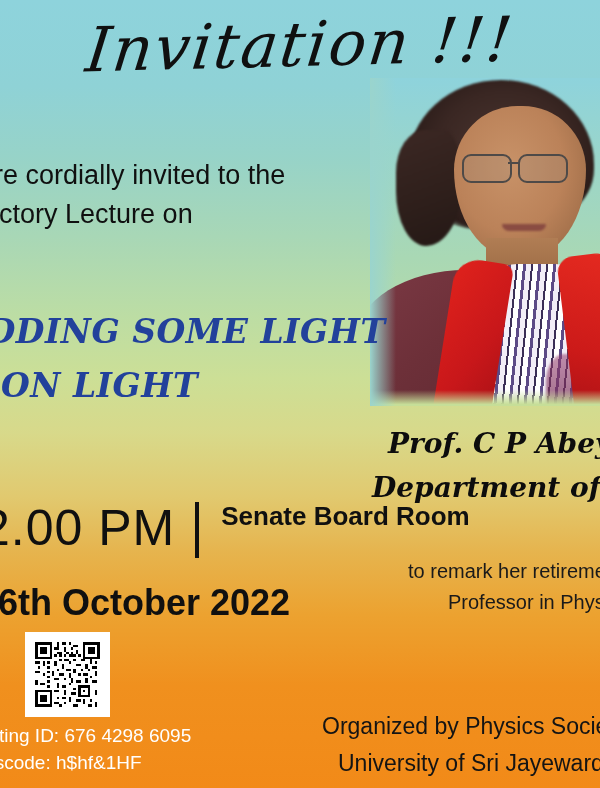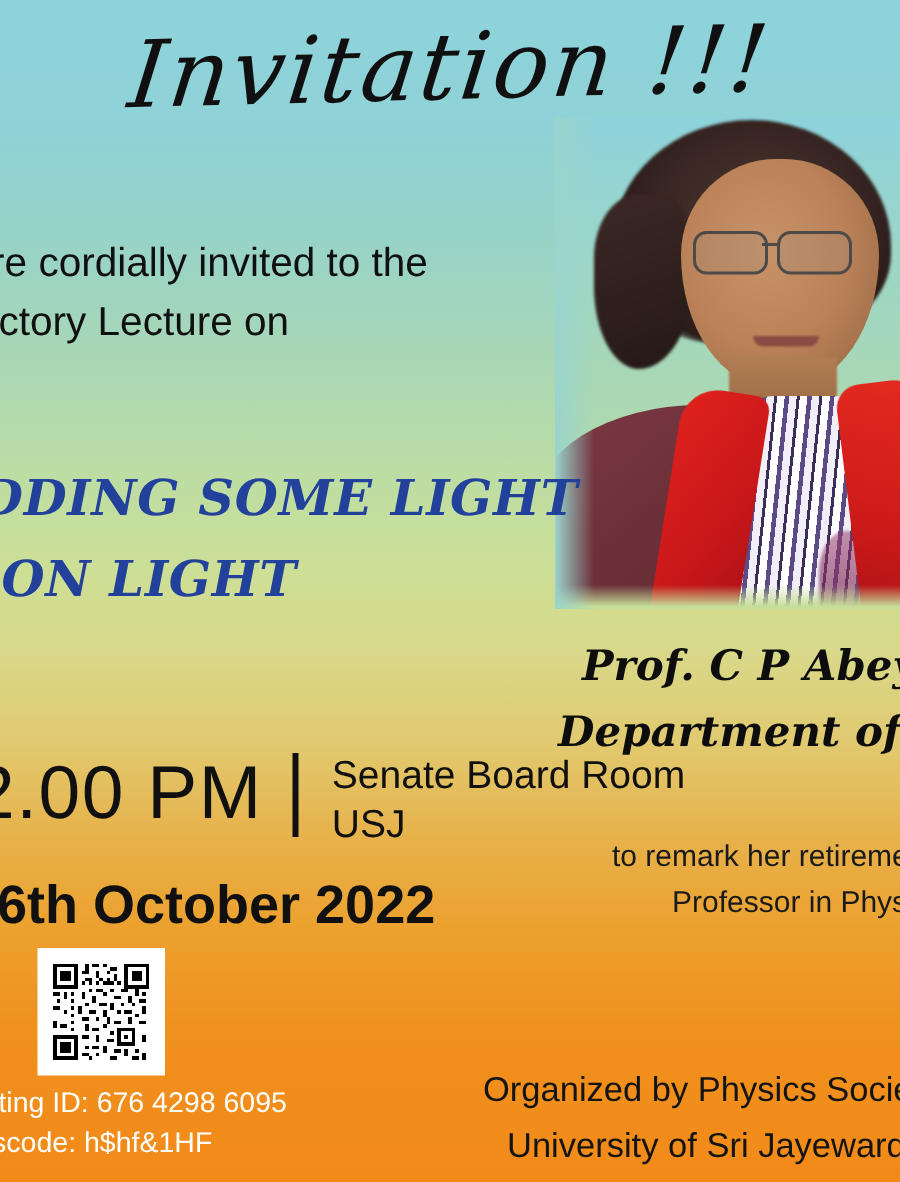--- a/index.html
+++ b/index.html
@@ -267,21 +267,21 @@
   }
   .timeline .divider {
     width: 4px;
     height: 56px;
     background: #101010;
     margin: 2px 22px 0 20px;
   }
   .timeline .venue {
     font-size: 26px;
     line-height: 33px;
-    font-weight: normal;
+    font-weight: bold;
     color: #101010;
   }
   .date {
     position: absolute;
     left: -22px;
     top: 582px;
     font-size: 36px;
     font-weight: bold;
     color: #101010;
     white-space: nowrap;
@@ -374,21 +374,20 @@
   <div class="remark">
     <span>to remark her retirement as a Senior</span>
     <span class="l2">Professor in Physics</span>
   </div>
 
   <div class="timeline">
     <div class="tm">2.00 PM</div>
     <div class="divider"></div>
     <div class="venue">
       <div>Senate Board Room</div>
-      <div>USJ</div>
     </div>
   </div>
 
   <div class="date">26th October 2022</div>
 
   <div class="qr-box">
     <svg width="69" height="69" viewBox="0 0 29 29" shape-rendering="crispEdges">
       <rect width="29" height="29" fill="#ffffff"></rect>
       <g fill="#000000">
 

